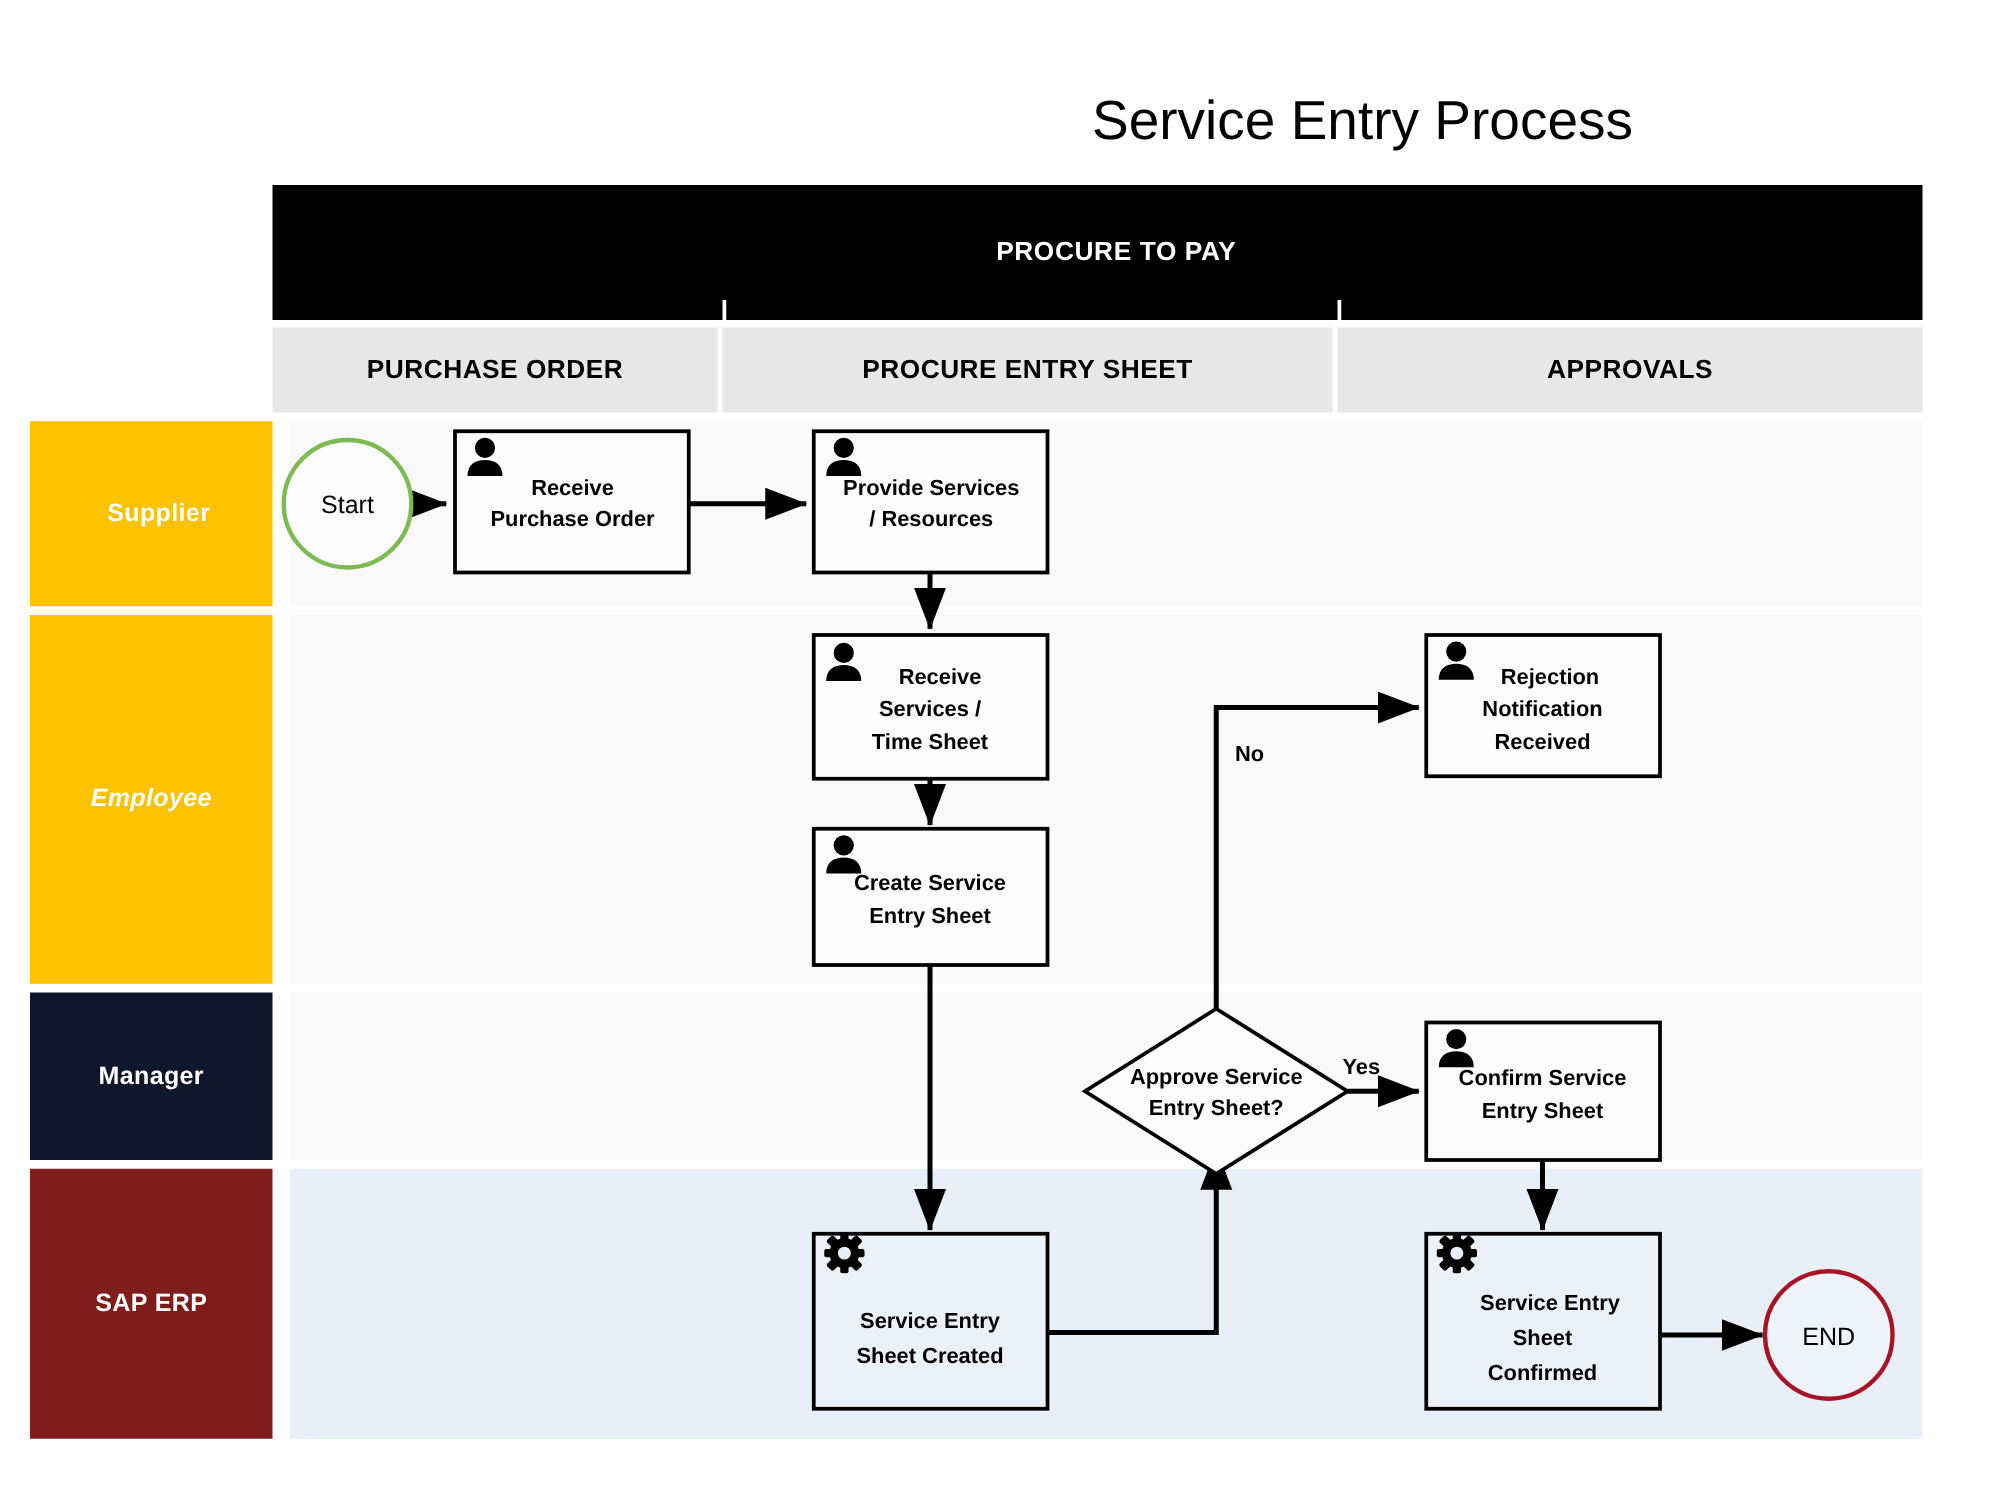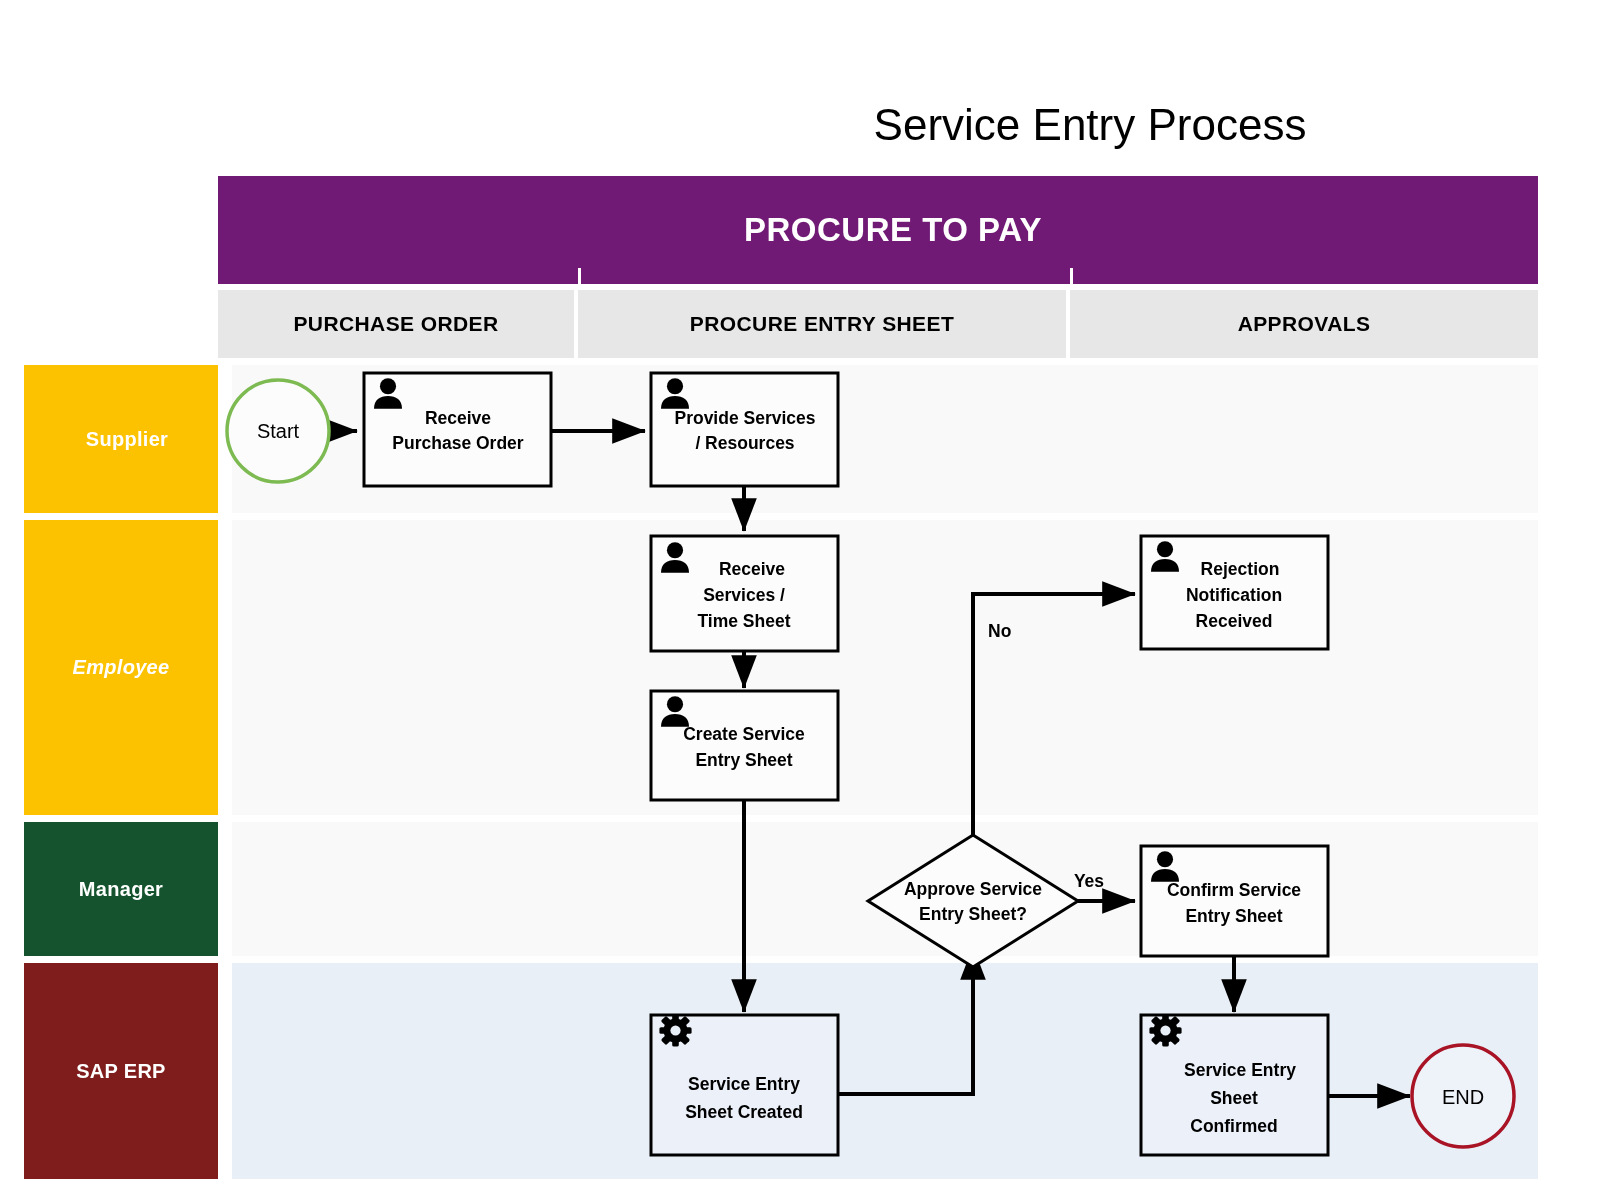--- a/index.html
+++ b/index.html
@@ -2,41 +2,41 @@
 <html><head>
 <meta charset="utf-8">
 <style>
   html,body{margin:0;padding:0;}
   body{
     width:1600px;height:1200px;
     background:#ffffff;
     font-family:"Liberation Sans", sans-serif;
     overflow:hidden;
   }
-  #stage{position:relative;width:1600px;height:1112px;margin-top:28px;}
+  #stage{position:relative;width:1600px;height:1112px;}
   #flow{position:absolute;left:0;top:0;width:1600px;height:1200px;}
 
   .diagram-title{
     position:absolute;
     left:0; top:72px; width:1600px;
     text-align:center;
     font-size:44px;
     font-weight:400;
     color:#000000;
     letter-spacing:0px;
   }
   
   .diagram-title{ text-align:center; padding-left:580px; box-sizing:border-box; }
 
   .band{position:absolute;box-sizing:border-box;}
   .band-main{
     left:218px; top:148px; width:1320px; height:108px;
-    background:#701a75;
+    background:#000000;
     color:#ffffff;
-    font-size:33px;
+    font-size:21px;
     font-weight:700;
     letter-spacing:0.5px;
     display:flex;align-items:center;justify-content:center;padding-left:30px;
   }
   .phase-row{position:absolute;left:218px;top:262px;width:1320px;height:68px;display:flex;gap:4px;}
   .phase{
     background:#E7E7E7;
     color:#000000;
     font-size:21px;
     font-weight:700;
@@ -98,21 +98,21 @@
     <div class="phase apr">APPROVALS</div>
   </div>
 
   <div class="lane-body" style="left:232px;top:337px;width:1306px;height:148px;background:#F9F9F9;"></div>
   <div class="lane-body" style="left:232px;top:492px;width:1306px;height:295px;background:#F9F9F9;"></div>
   <div class="lane-body" style="left:232px;top:794px;width:1306px;height:134px;background:#F9F9F9;"></div>
   <div class="lane-body" style="left:232px;top:935px;width:1306px;height:216px;background:#E9EFF7;"></div>
 
   <div class="lane-label" style="left:24px;top:337px;width:194px;height:148px;background:#FCC200;padding-left:12px;">Supplier</div>
   <div class="lane-label" style="left:24px;top:492px;width:194px;height:295px;background:#FCC200;font-style:italic;">Employee</div>
-  <div class="lane-label" style="left:24px;top:794px;width:194px;height:134px;background:#14532d;">Manager</div>
+  <div class="lane-label" style="left:24px;top:794px;width:194px;height:134px;background:#0f172a;">Manager</div>
   <div class="lane-label" style="left:24px;top:935px;width:194px;height:216px;background:#7f1d1d;">SAP ERP</div>
 
   <svg id="flow" viewBox="0 0 1600 1200" xmlns="http://www.w3.org/2000/svg">
     <defs>
       <marker id="arrow" markerWidth="9" markerHeight="9" refX="8.2" refY="3.2" orient="auto" markerUnits="strokeWidth">
         <path d="M0,0 L0,6.4 L8.4,3.2 z" fill="#000000"></path>
       </marker>
 
       <symbol id="person-glyph" viewBox="0 0 40 38">
         <circle cx="20" cy="10.5" r="9.5" fill="#000"></circle>

